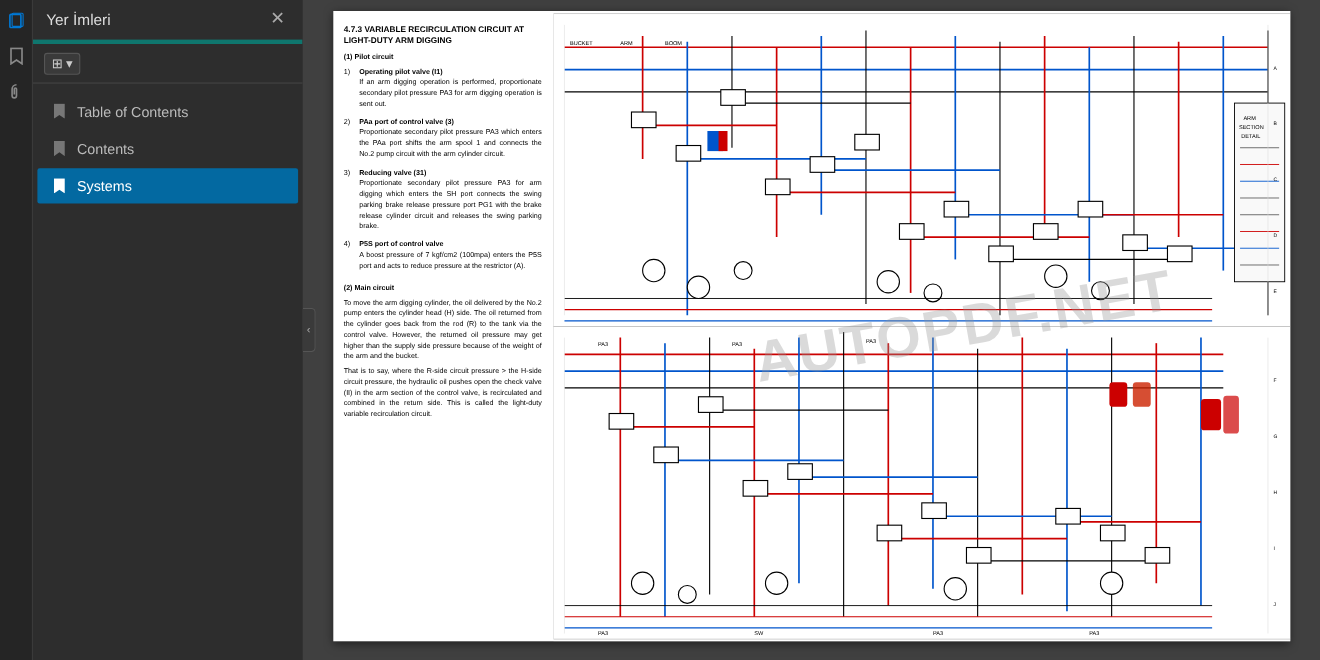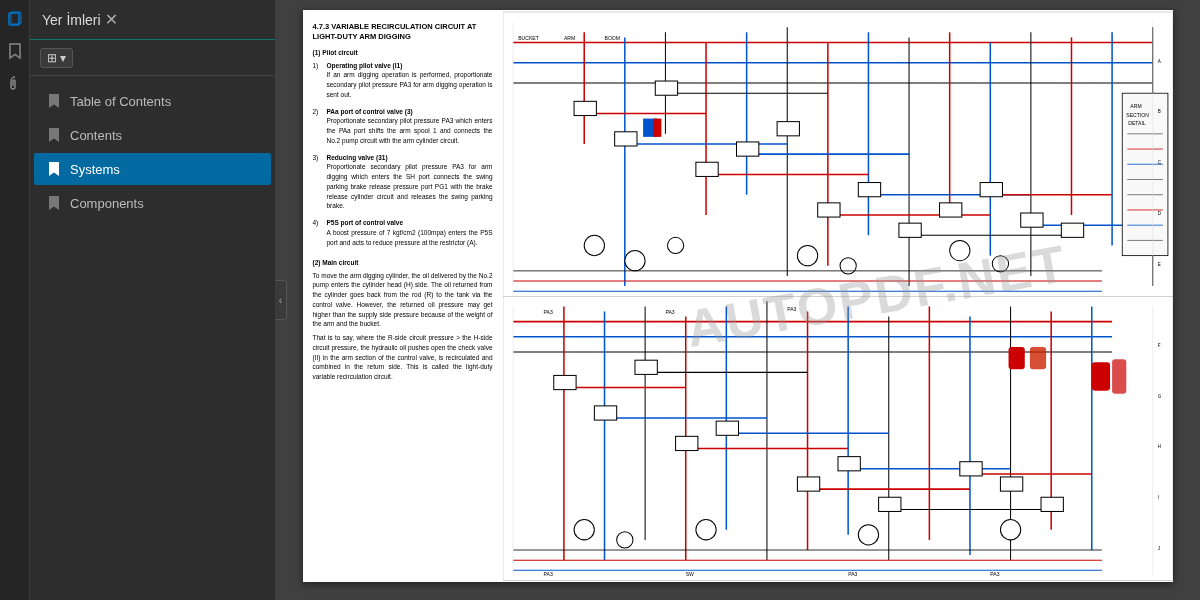--- a/index.html
+++ b/index.html
@@ -20,22 +20,23 @@
       background: #2d2d2d;
       display: flex;
       flex-direction: column;
       color: #ccc;
       position: relative;
     }
 
     .sidebar-header {
       display: flex;
       align-items: center;
+      justify-content: space-between;
       padding: 8px 12px;
-      border-bottom: 1px solid #0f766e;
+      border-bottom: 4px solid #0f766e;
       height: 40px;
     }
 
     .sidebar-title {
       font-size: 14px;
       color: #ddd;
       font-weight: 400;
     }
 
     .close-btn {
@@ -299,26 +300,20 @@
         <div class="bookmark-shape"></div>
       </div>
       <span>Contents</span>
     </div>
     <div class="nav-item active">
       <div class="bookmark-icon">
         <div class="bookmark-shape"></div>
       </div>
       <span>Systems</span>
     </div>
-    <div class="nav-item">
-      <div class="bookmark-icon">
-        <div class="bookmark-shape"></div>
-      </div>
-      <span>Components</span>
-    </div>
   </div>
 
   <div class="sidebar-collapse">
     <span style="color:#aaa;font-size:10px;">‹</span>
   </div>
 </div>
 
 <div class="main-content">
   <div class="page-container">
     <div class="pdf-page">

